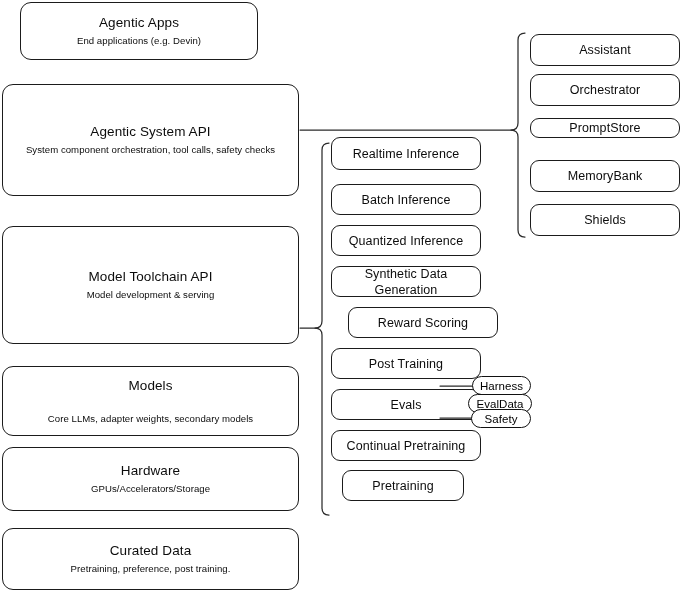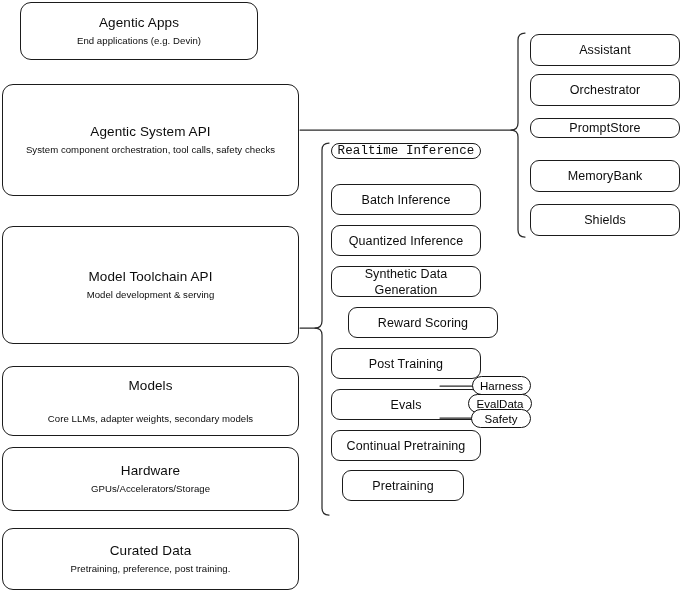--- a/index.html
+++ b/index.html
@@ -120,21 +120,21 @@
   <div class="box stack-box" style="left:2px; top:447px; width:297px; height:64px;">
     <div class="title">Hardware</div>
     <div class="sub">GPUs/Accelerators/Storage</div>
   </div>
 
   <div class="box stack-box" style="left:2px; top:528px; width:297px; height:62px;">
     <div class="title">Curated Data</div>
     <div class="sub">Pretraining, preference, post training.</div>
   </div>
 
-  <div class="box mid-box" style="left:331px; top:143px; width:150px; height:16px;font-family:Liberation Mono, monospace;">
+  <div class="box mid-box" style="left:331px; top:137px; width:150px; height:33px;">
     <div class="title">Realtime Inference</div>
   </div>
   <div class="box mid-box" style="left:331px; top:184px; width:150px; height:31px;">
     <div class="title">Batch Inference</div>
   </div>
   <div class="box mid-box" style="left:331px; top:225px; width:150px; height:31px;">
     <div class="title">Quantized Inference</div>
   </div>
   <div class="box mid-box" style="left:331px; top:266px; width:150px; height:31px;">
     <div class="title">Synthetic Data Generation</div>

